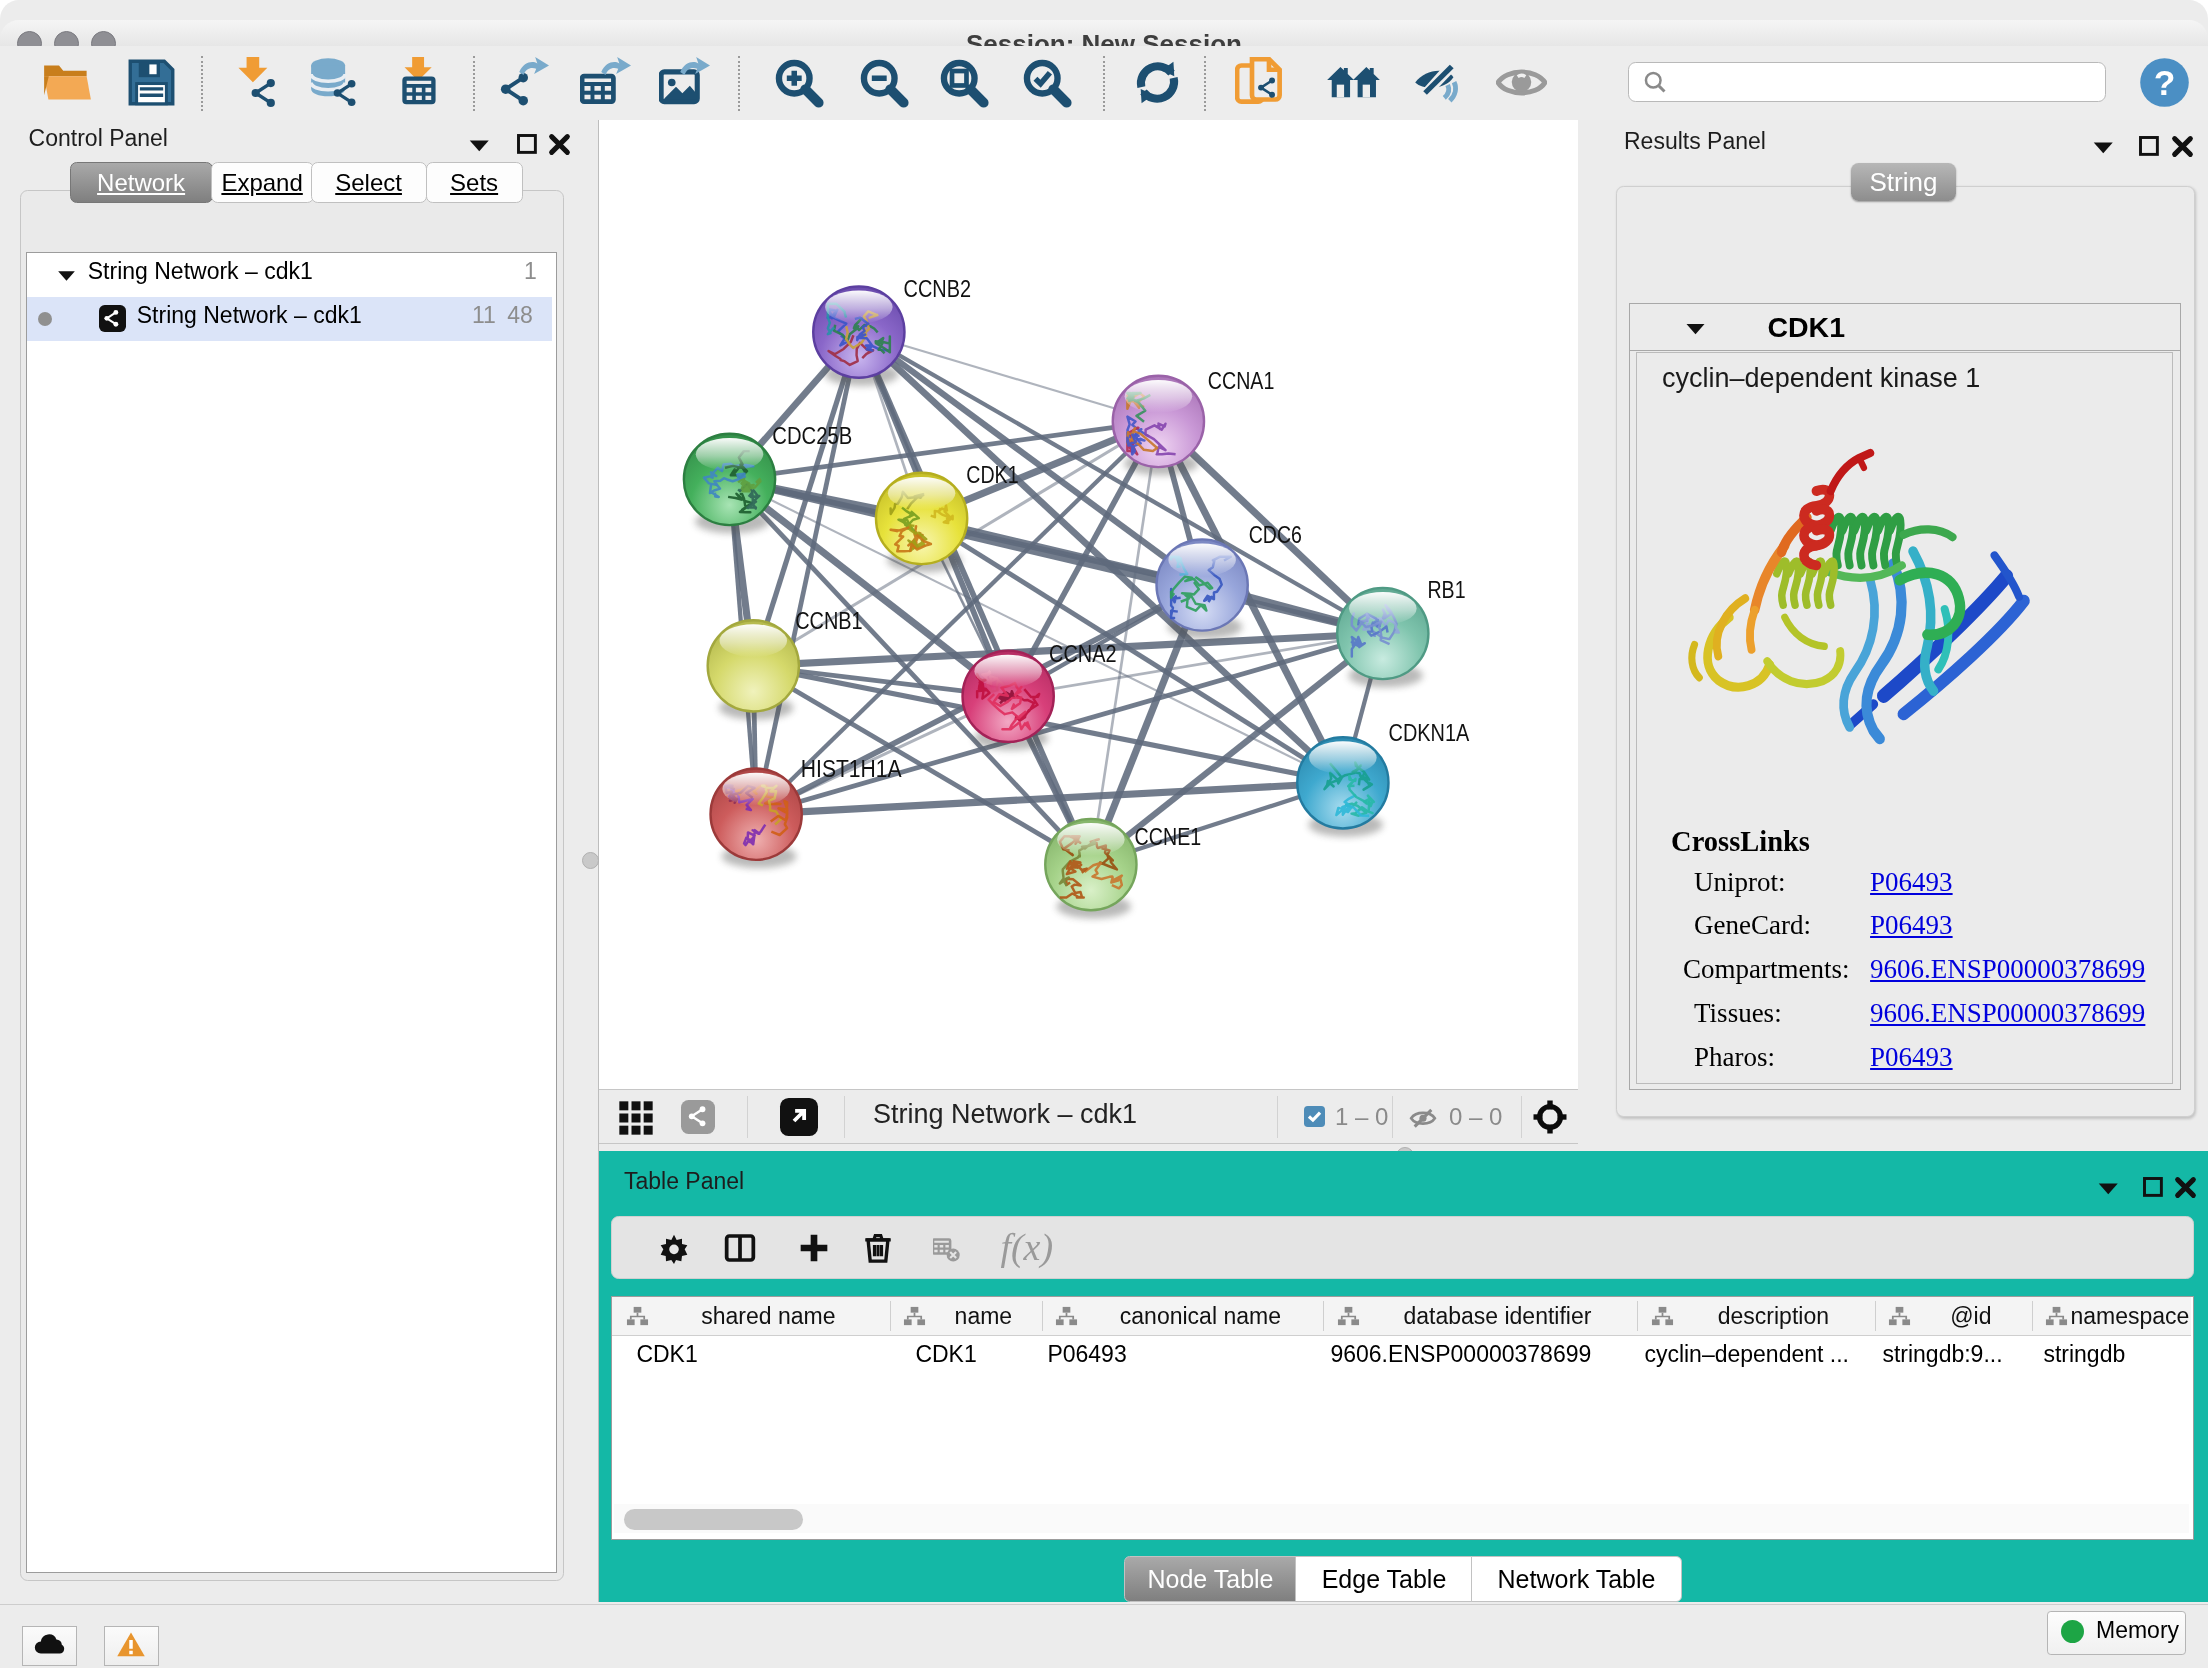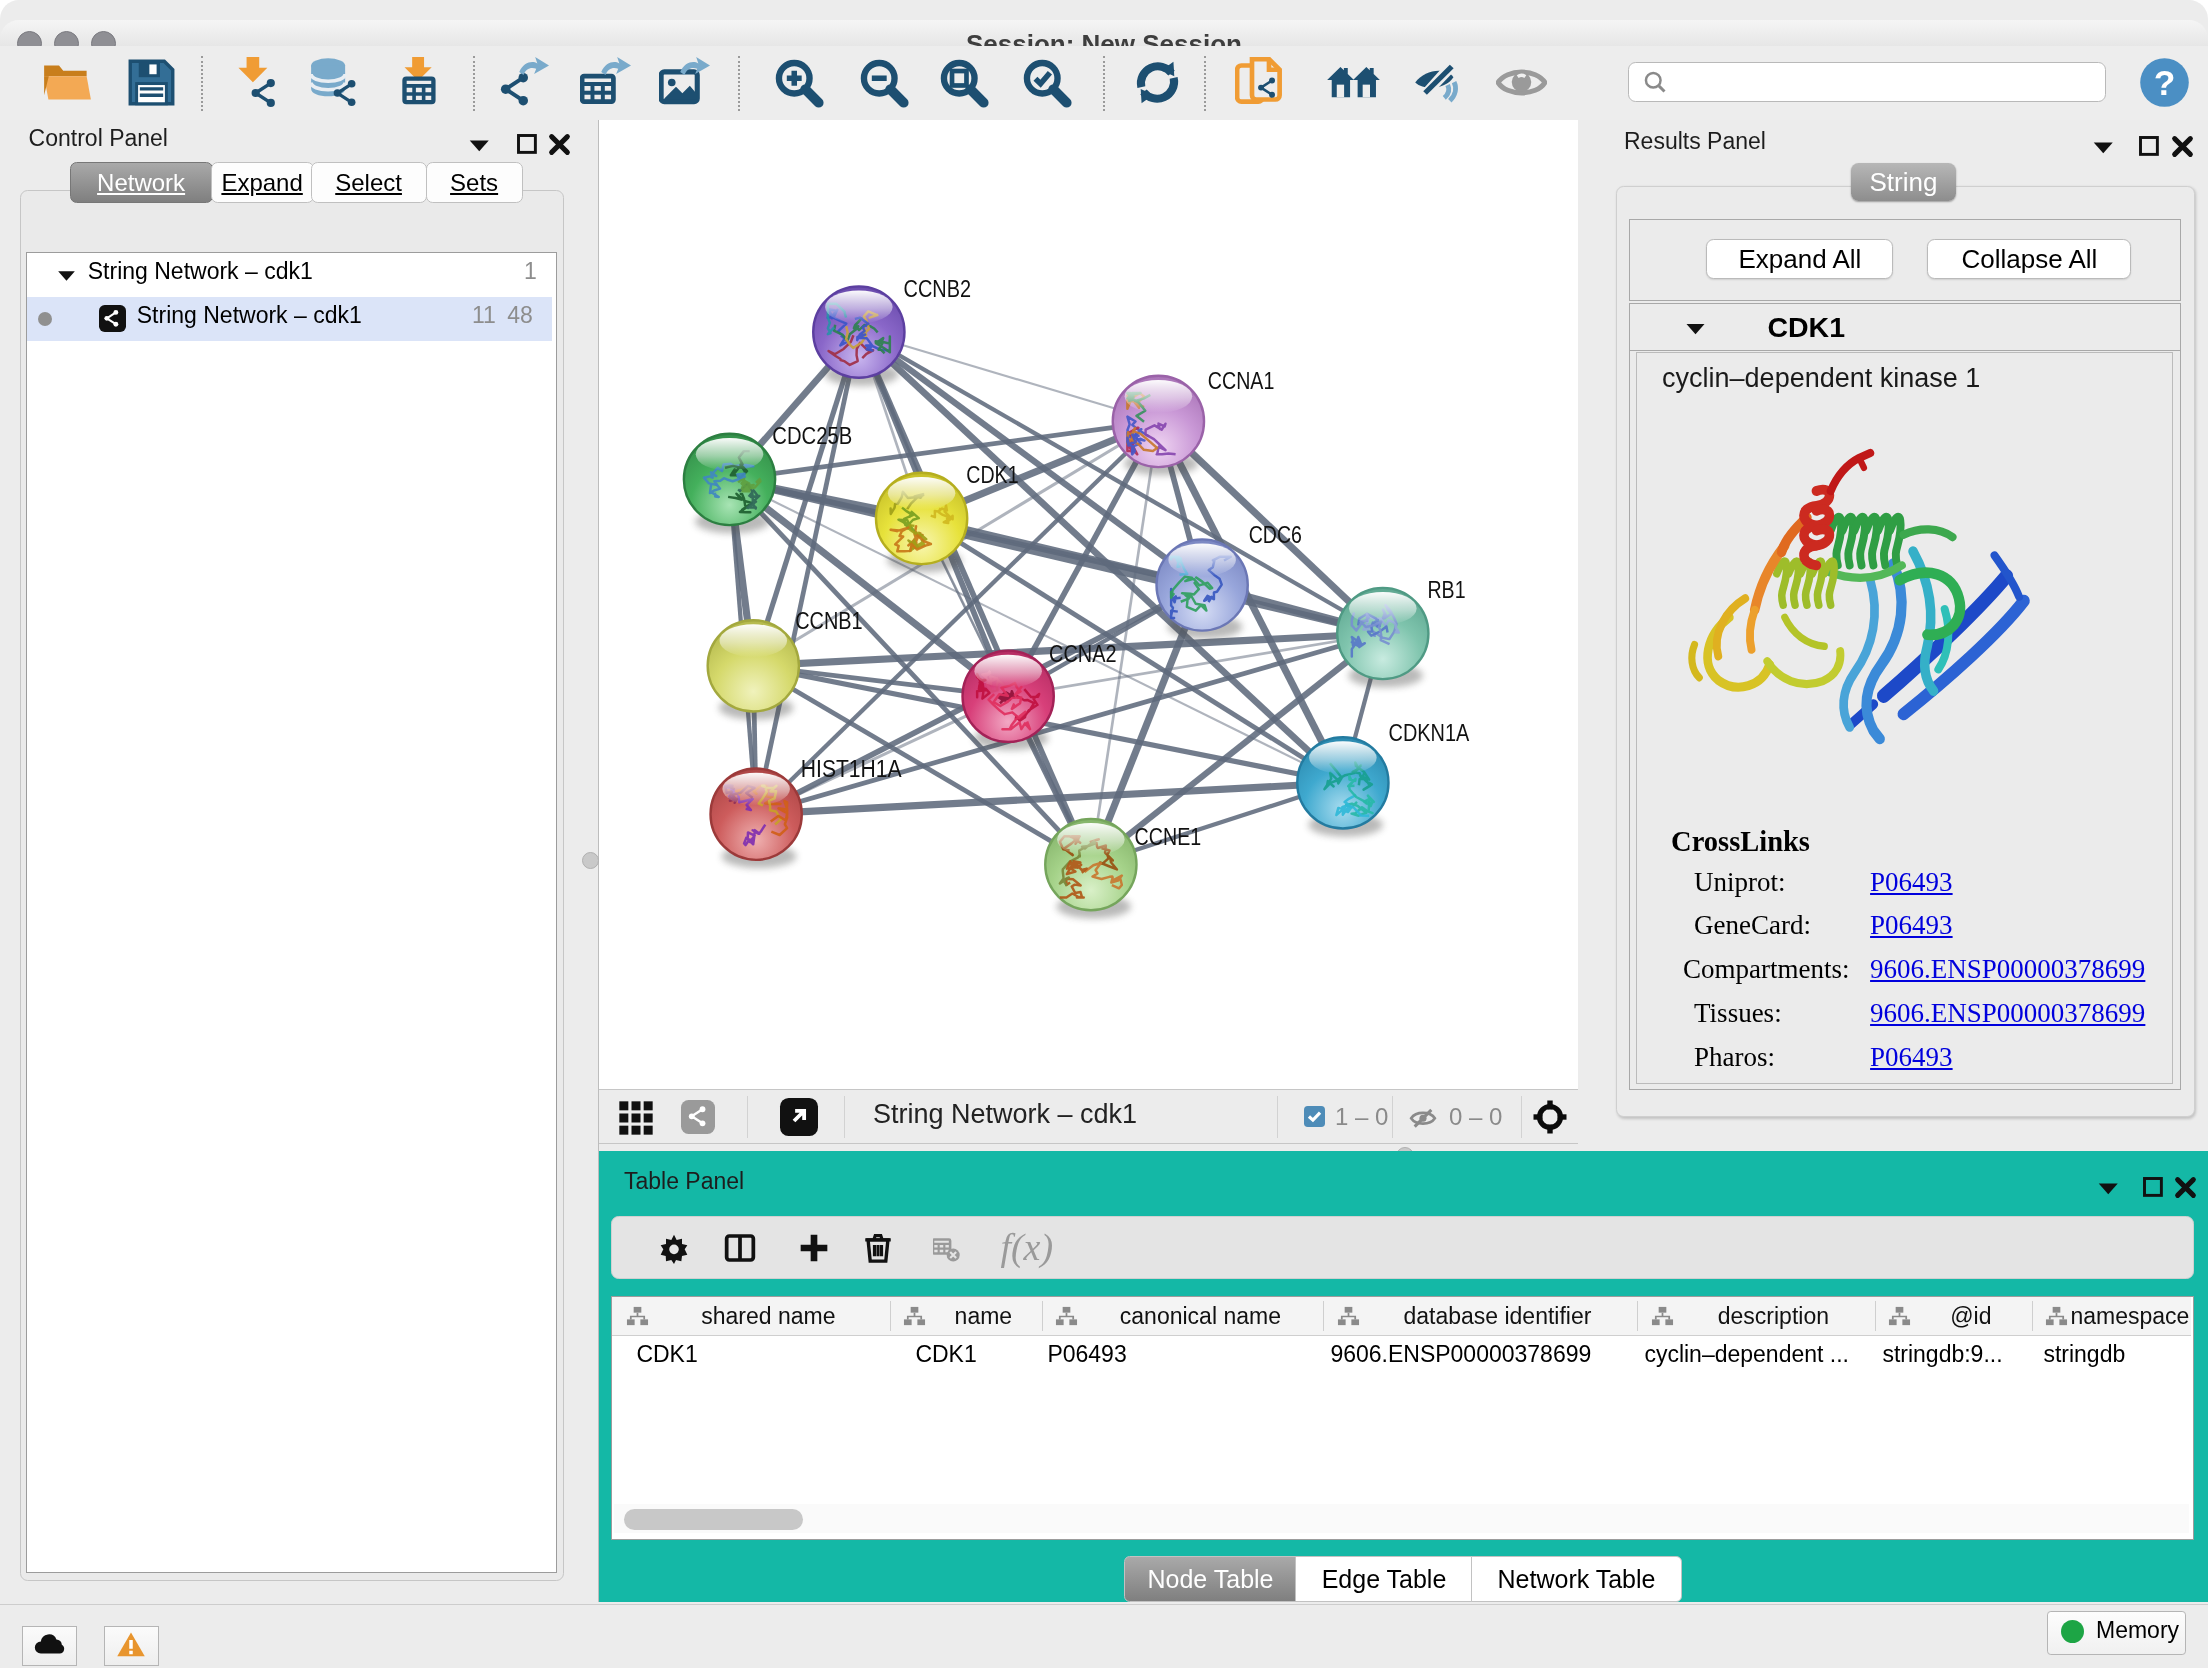--- a/index.html
+++ b/index.html
@@ -533,24 +533,20 @@
       <svg class="abs" style="left:508px;top:13.3px" width="28.5" height="28.5" viewBox="0 0 24 24">
         <path d="M4 8 L20 8 L12 17 Z" fill="#111"></path>
       </svg>
       <svg class="abs" style="left:555px;top:13.3px" width="27" height="27" viewBox="0 0 24 24">
         <rect x="4" y="4" width="15" height="15" fill="none" stroke="#111" stroke-width="2.6"></rect>
       </svg>
       <svg class="abs" style="left:588px;top:13.3px" width="27" height="27" viewBox="0 0 24 24">
         <path d="M5 5 L19 19 M19 5 L5 19" stroke="#111" stroke-width="4.4" stroke-linecap="round"></path>
       </svg>
       <div id="resbox" class="abs">
-        <div id="expbox" class="abs">
-          <div class="rbtn abs" style="left:76px;width:185px">Expand All</div>
-          <div class="rbtn abs" style="left:297px;width:202px">Collapse All</div>
-        </div>
         <div id="cdkbox" class="abs">
           <div id="cdkhdr" class="abs">
             <svg class="abs" style="left:52px;top:11.4px" width="27" height="27" viewBox="0 0 24 24">
               <path d="M4 8 L20 8 L12 17 Z" fill="#111"></path>
             </svg>
             <div class="abs" style="left:137px;top:6.7px;font-size:28.5px;font-weight:bold">CDK1</div>
           </div>
           <div id="cdkinner" class="abs">
             <div class="abs" style="left:25px;top:9.5px;font-size:27px;color:#1a1a1a">cyclin–dependent kinase 1</div>
             <svg class="abs" style="left:28.5px;top:95px" width="380" height="314" viewBox="0 0 480 380" preserveAspectRatio="none">

